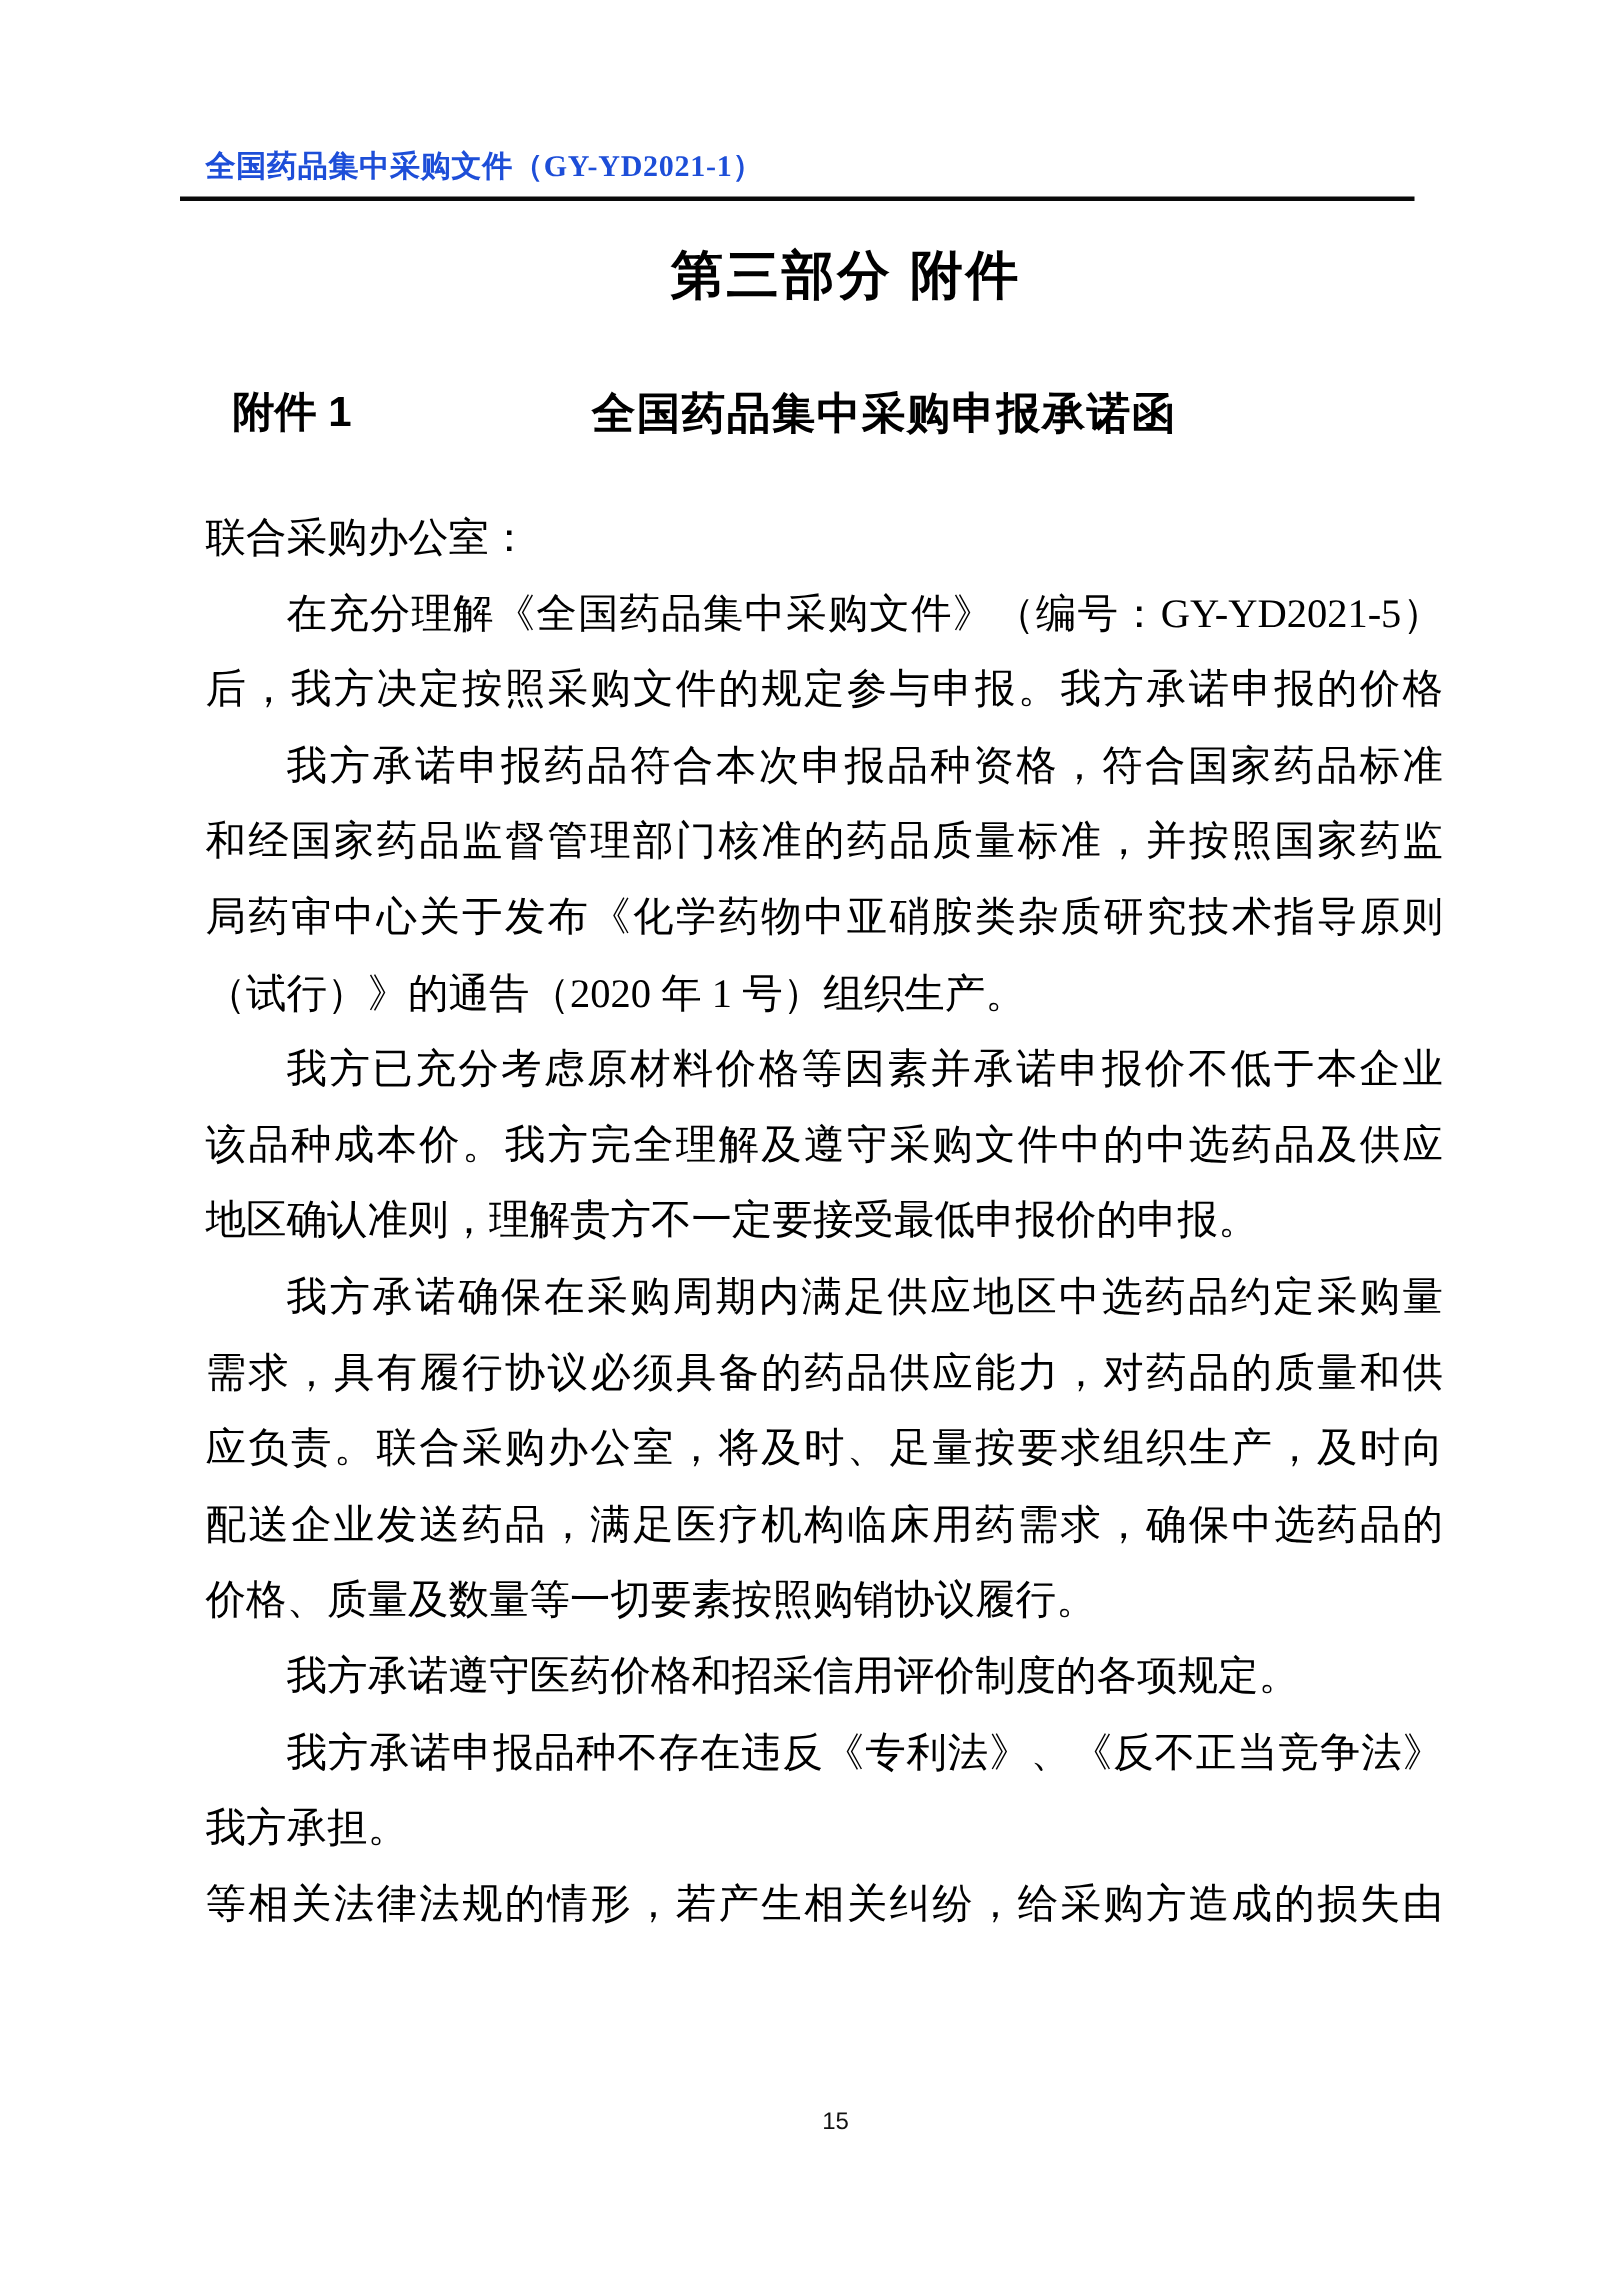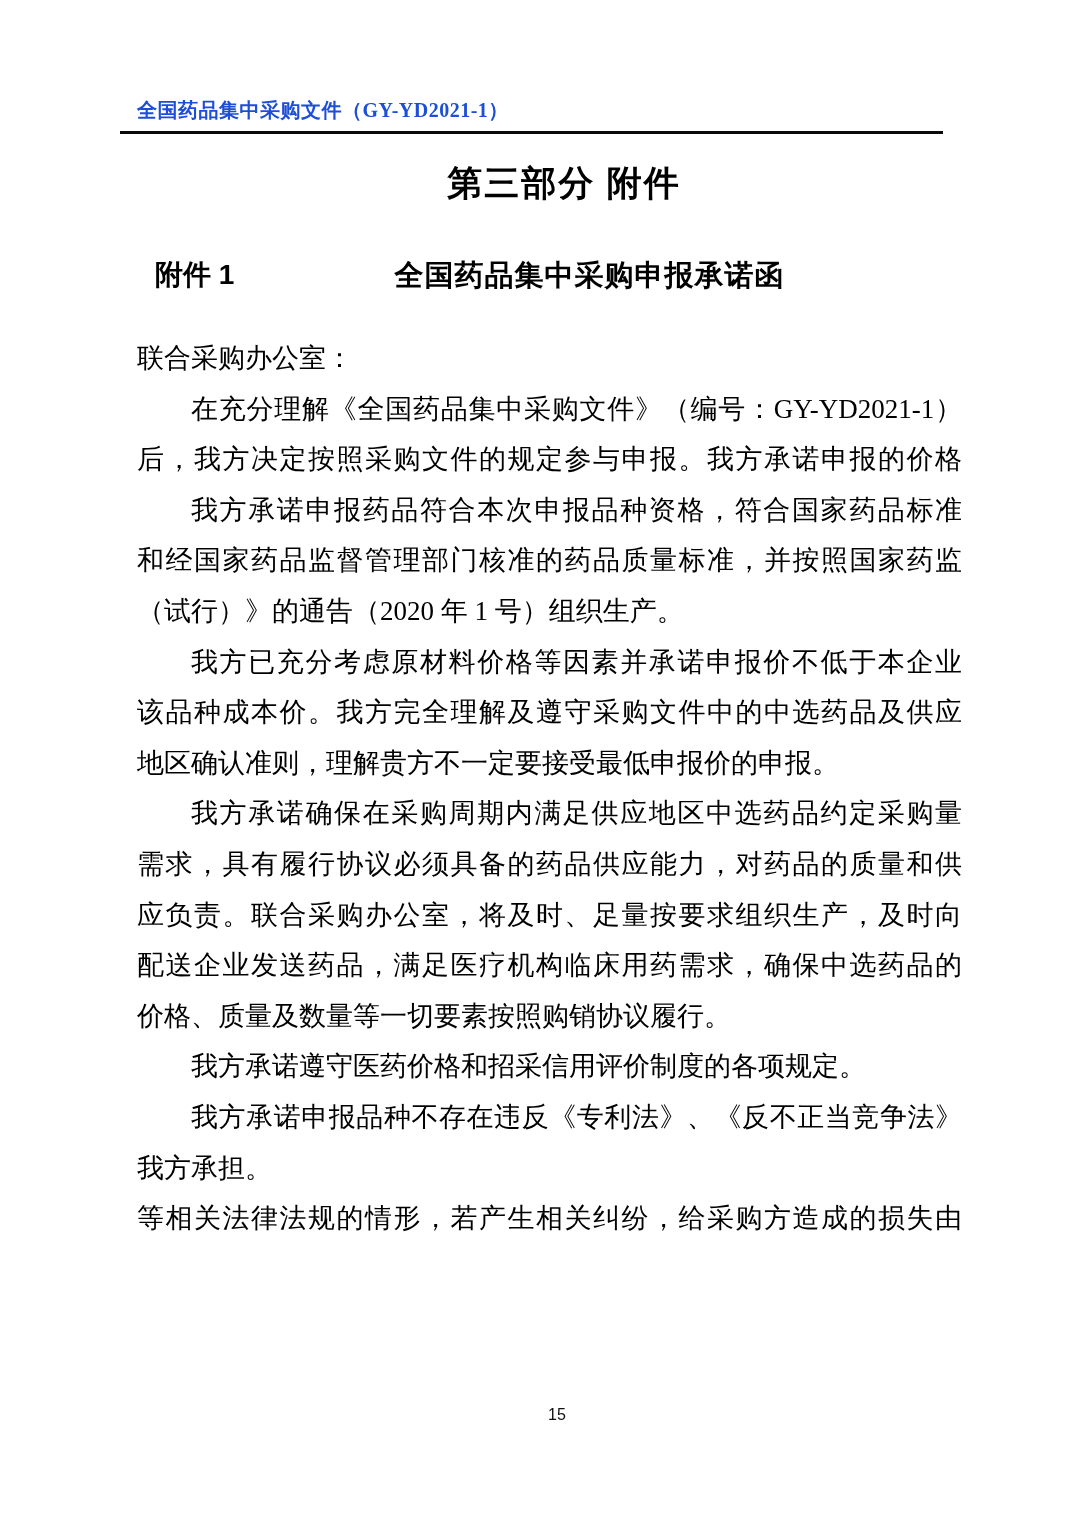--- a/index.html
+++ b/index.html
@@ -115,24 +115,25 @@
 
 <div class="section-title">第三部分 附件</div>
 
 <div class="attachment-row">
   <span class="attachment-label">附件 1</span>
   <span class="attachment-title">全国药品集中采购申报承诺函</span>
 </div>
 
 <div class="body-text" id="body-text">
     <div class="line">联合采购办公室：</div>
-    <div class="line indent fill">在充分理解《全国药品集中采购文件》（编号：GY-YD2021-1）</div>
+    <div class="line indent fill">在充分理解《全国药品集中采购文件》（编号：GY-YD2021-5）</div>
     <div class="line fill">后，我方决定按照采购文件的规定参与申报。我方承诺申报的价格</div>
     <div class="line indent fill">我方承诺申报药品符合本次申报品种资格，符合国家药品标准</div>
     <div class="line fill">和经国家药品监督管理部门核准的药品质量标准，并按照国家药监</div>
+    <div class="line fill">局药审中心关于发布《化学药物中亚硝胺类杂质研究技术指导原则</div>
     <div class="line">（试行）》的通告（2020 年 1 号）组织生产。</div>
     <div class="line indent fill">我方已充分考虑原材料价格等因素并承诺申报价不低于本企业</div>
     <div class="line fill">该品种成本价。我方完全理解及遵守采购文件中的中选药品及供应</div>
     <div class="line">地区确认准则，理解贵方不一定要接受最低申报价的申报。</div>
     <div class="line indent fill">我方承诺确保在采购周期内满足供应地区中选药品约定采购量</div>
     <div class="line fill">需求，具有履行协议必须具备的药品供应能力，对药品的质量和供</div>
     <div class="line fill">应负责。联合采购办公室，将及时、足量按要求组织生产，及时向</div>
     <div class="line fill">配送企业发送药品，满足医疗机构临床用药需求，确保中选药品的</div>
     <div class="line">价格、质量及数量等一切要素按照购销协议履行。</div>
     <div class="line indent">我方承诺遵守医药价格和招采信用评价制度的各项规定。</div>

